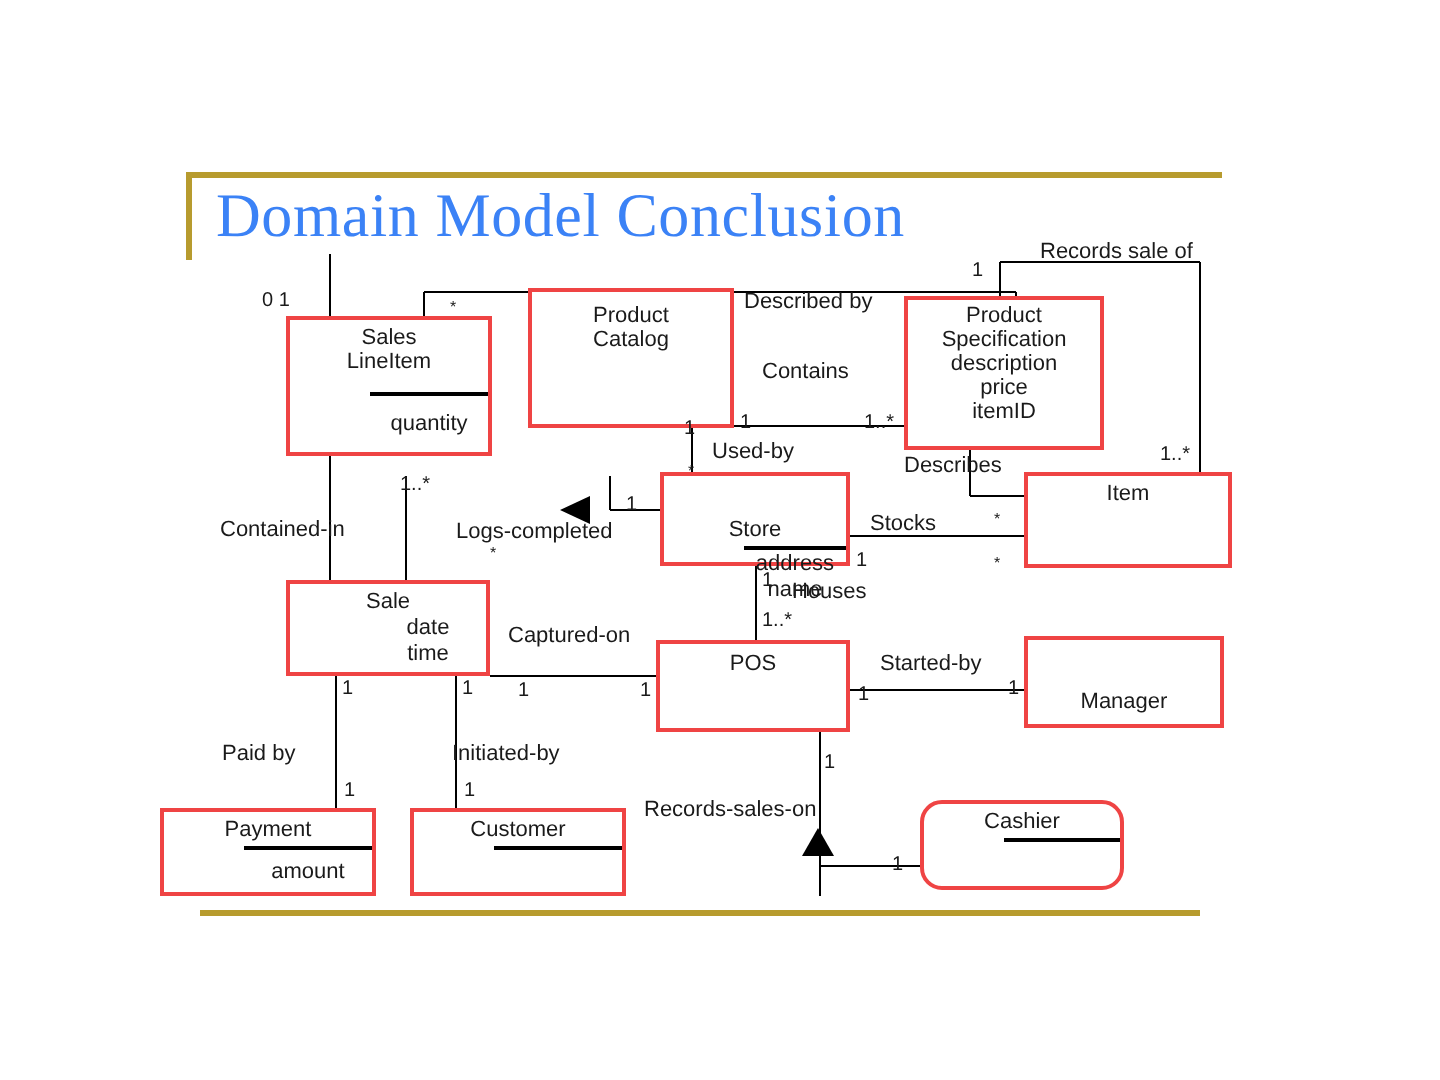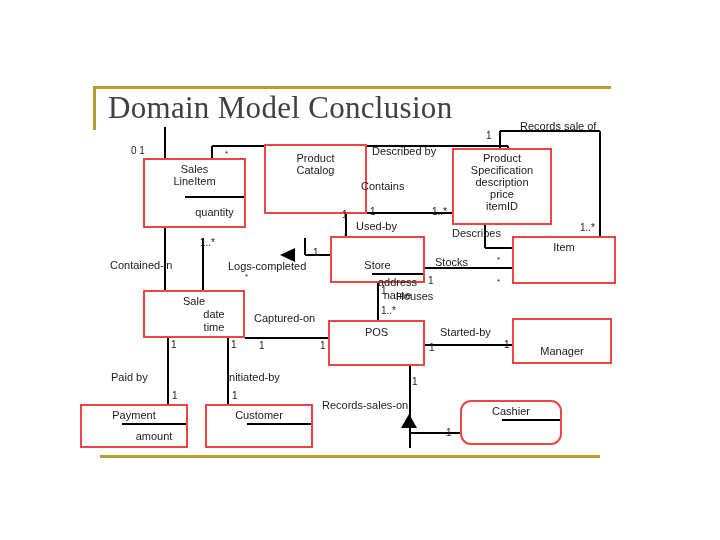--- a/index.html
+++ b/index.html
@@ -40,21 +40,21 @@
     height: 3px;
     background: #b79b2e;
   }
   
   #title {
     position: absolute;
     left: 108px;
     top: 90px;
     font-family: "Liberation Serif", serif;
     font-size: 31px;
-    color: #404040;
+    color: #3b82f6;
     letter-spacing: 0.3px;
     white-space: nowrap;
     text-align: right;
   }
   
   #diagram {
     position: absolute;
     left: 0;
     top: 0;
     width: 720px;
@@ -230,21 +230,21 @@
     <div class="namecell" style="height:17px;">Customer</div>
     <div class="attrcell sep" style="height:27px;"></div>
   </div>
 
   <div class="cbox" style="left:460px; top:400px; width:102px; height:45px;border-radius:11px;">
     <div class="namecell" style="height:17px;">Cashier</div>
     <div class="attrcell sep" style="height:28px;"></div>
   </div>
 
   <div class="lbl" style="left:372px; top:146px;">Described by</div>
-  <div class="lbl" style="left:361px; top:181px;text-align:right;">Contains</div>
+  <div class="lbl" style="left:381px; top:181px;text-align:right;">Contains</div>
   <div class="lbl" style="left:356px; top:221px;">Used-by</div>
   <div class="lbl" style="left:520px; top:121px;">Records sale of</div>
   <div class="lbl" style="left:452px; top:228px;">Describes</div>
   <div class="lbl" style="left:435px; top:257px;">Stocks</div>
   <div class="lbl" style="left:110px; top:260px;">Contained-in</div>
   <div class="lbl" style="left:228px; top:261px;">Logs-completed</div>
   <div class="lbl" style="left:396px; top:291px;">Houses</div>
   <div class="lbl" style="left:254px; top:313px;">Captured-on</div>
   <div class="lbl" style="left:440px; top:327px;">Started-by</div>
   <div class="lbl" style="left:111px; top:372px;">Paid by</div>

